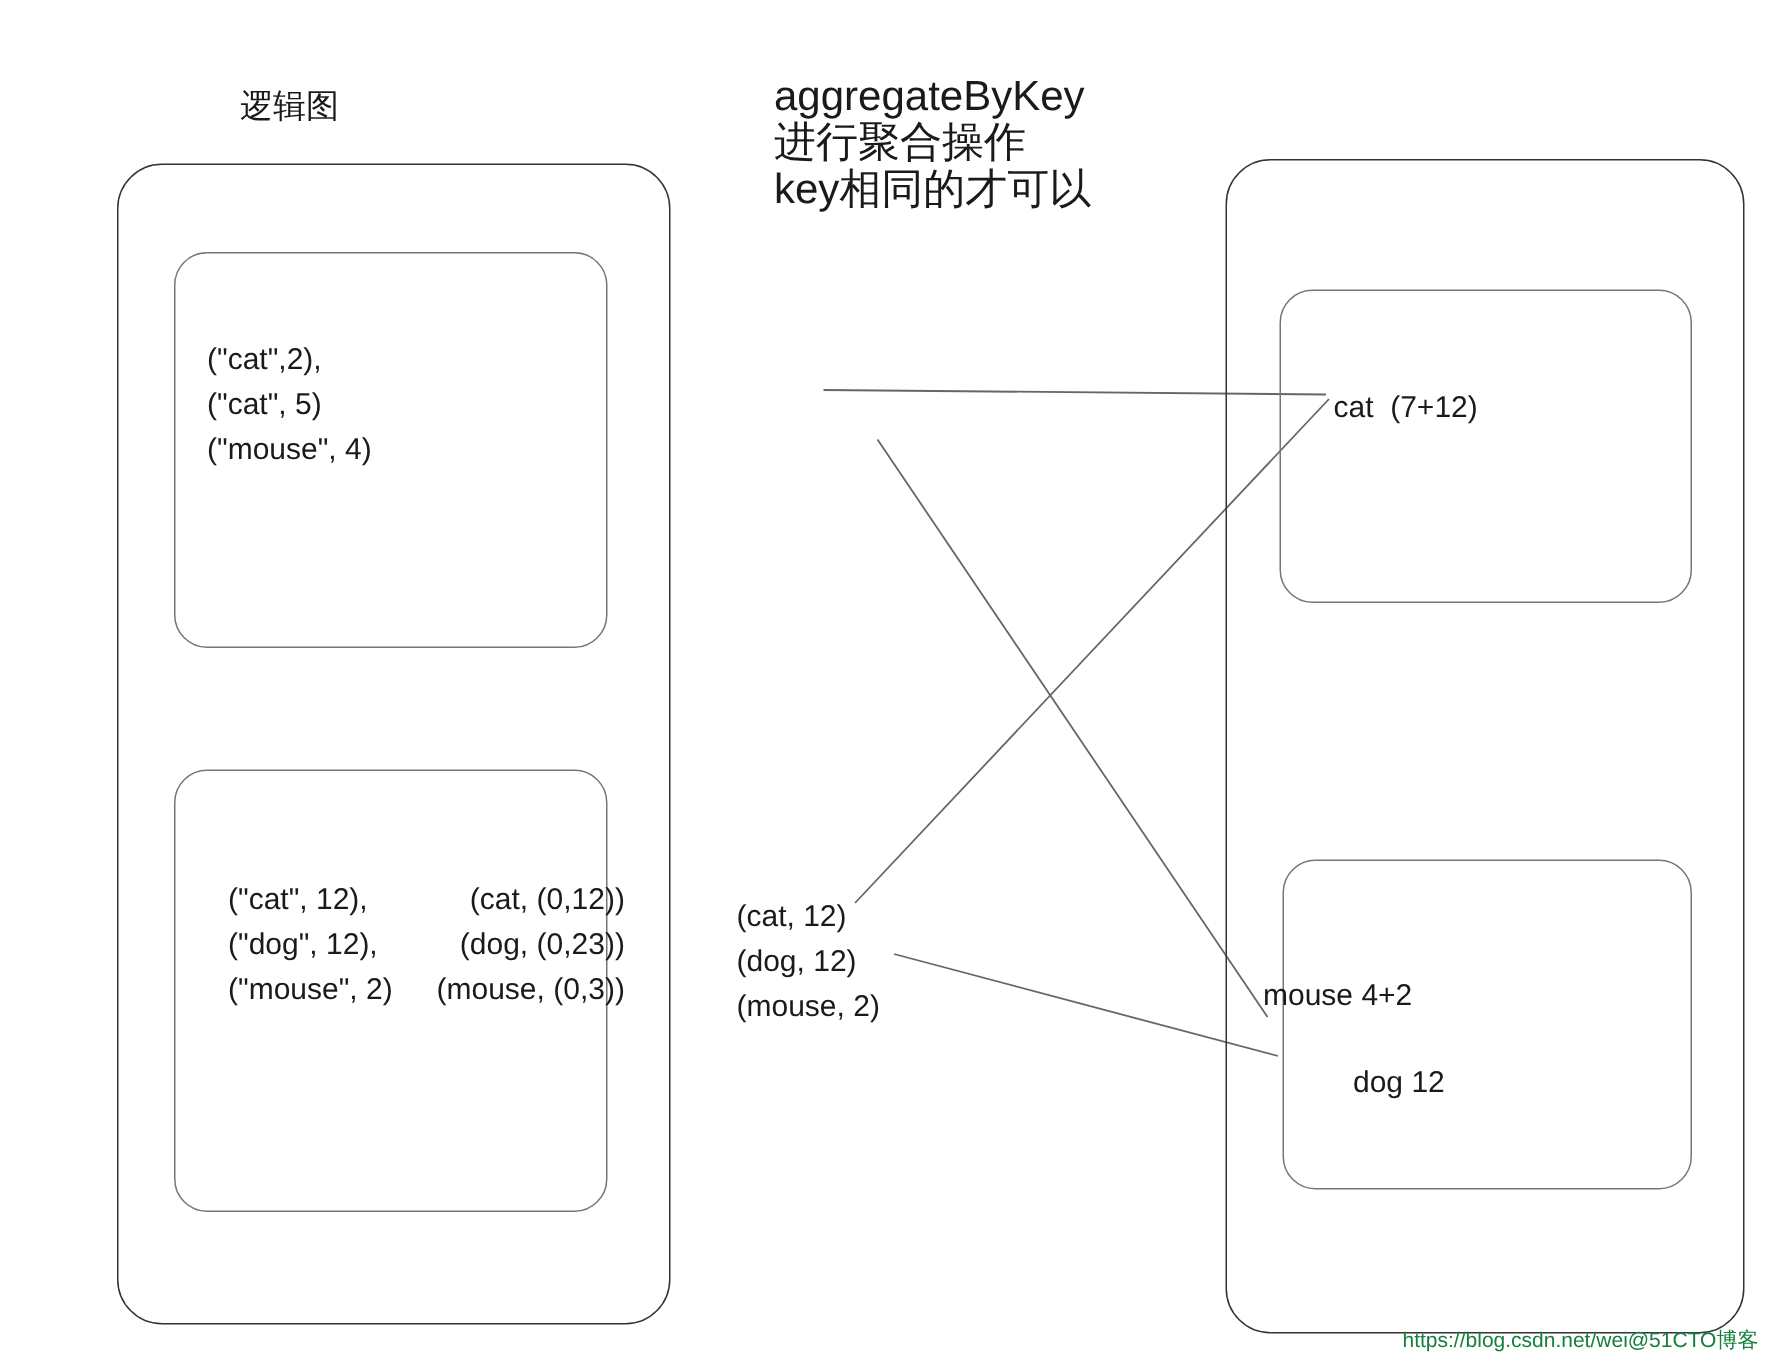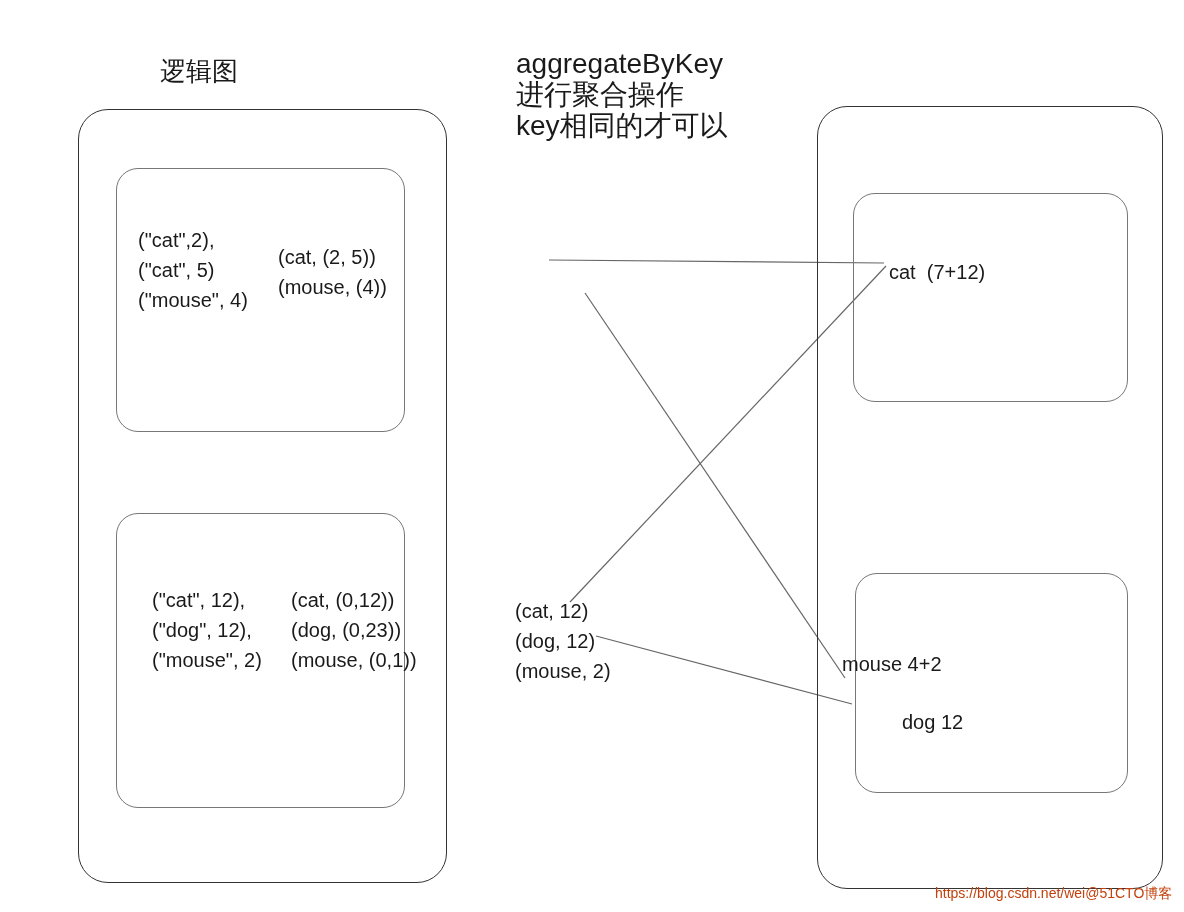--- a/index.html
+++ b/index.html
@@ -32,34 +32,34 @@
   }
   .label {
     position: absolute;
     font-size: 20px;
     line-height: 30px;
     white-space: pre;
     color: #1a1a1a;
   }
   .title {
     position: absolute;
-    font-size: 26px;
+    font-size: 22px;
     line-height: 26px;
     white-space: pre;
   }
   .annotation {
     position: absolute;
     font-size: 28px;
     line-height: 31px;
     white-space: pre;
   }
   .watermark {
     position: absolute;
     font-size: 14px;
-    color: #c2410c;
+    color: #15803d;
     white-space: pre;
   }
   svg.connectors {
     position: absolute;
     left: 0; top: 0;
     width: 1184px;
     height: 912px;
     pointer-events: none;
   }
   svg.connectors line {
@@ -90,40 +90,36 @@
 
   <div class="box outer-box" style="left:78px; top:109px; width:369px; height:774px;"></div>
 
   <div class="box inner-box" style="left:116px; top:168px; width:289px; height:264px;"></div>
 
   <div class="abs" style="left:138px; top:225px;">
     <div class="label" style="position:static;">("cat",2),</div>
     <div class="label" style="position:static;">("cat", 5)</div>
     <div class="label" style="position:static;">("mouse", 4)</div>
   </div>
-  <div class="abs" style="left:278px; top:242px;">
-    <div class="label" style="position:static;">(cat, (2, 5))</div>
-    <div class="label" style="position:static;">(mouse, (4))</div>
-  </div>
 
   <div class="box inner-box" style="left:116px; top:513px; width:289px; height:295px;"></div>
 
   <div class="abs" style="left:152px; top:585px;">
     <div class="label" style="position:static;">("cat", 12),</div>
     <div class="label" style="position:static;">("dog", 12),</div>
     <div class="label" style="position:static;">("mouse", 2)</div>
   </div>
-  <div class="abs" style="left:291px; top:585px;">
+  <div class="abs" style="left:291px; top:585px;text-align:right;">
     <div class="label" style="position:static;">(cat, (0,12))</div>
     <div class="label" style="position:static;">(dog, (0,23))</div>
-    <div class="label" style="position:static;">(mouse, (0,1))</div>
+    <div class="label" style="position:static;">(mouse, (0,3))</div>
   </div>
 
 
-  <div class="abs" style="left:515px; top:596px;">
+  <div class="abs" style="left:491px; top:596px;">
     <div class="label" style="position:static;">(cat, 12)</div>
     <div class="label" style="position:static;">(dog, 12)</div>
     <div class="label" style="position:static;">(mouse, 2)</div>
   </div>
 
   <div class="box outer-box" style="left:817px; top:106px; width:346px; height:783px;"></div>
 
   <div class="box inner-box" style="left:853px; top:193px; width:275px; height:209px;"></div>
   <div class="label" style="left:889px; top:257px;">cat  (7+12)</div>
 

